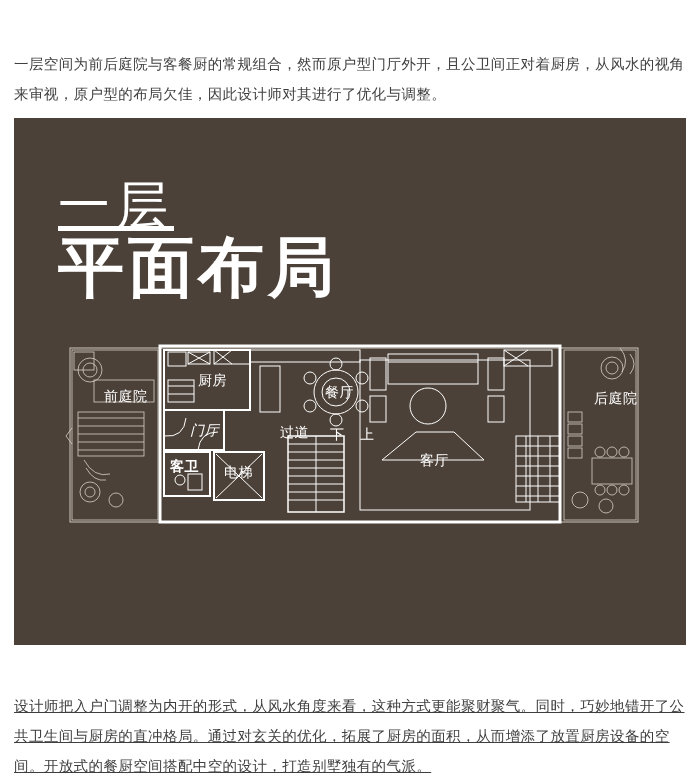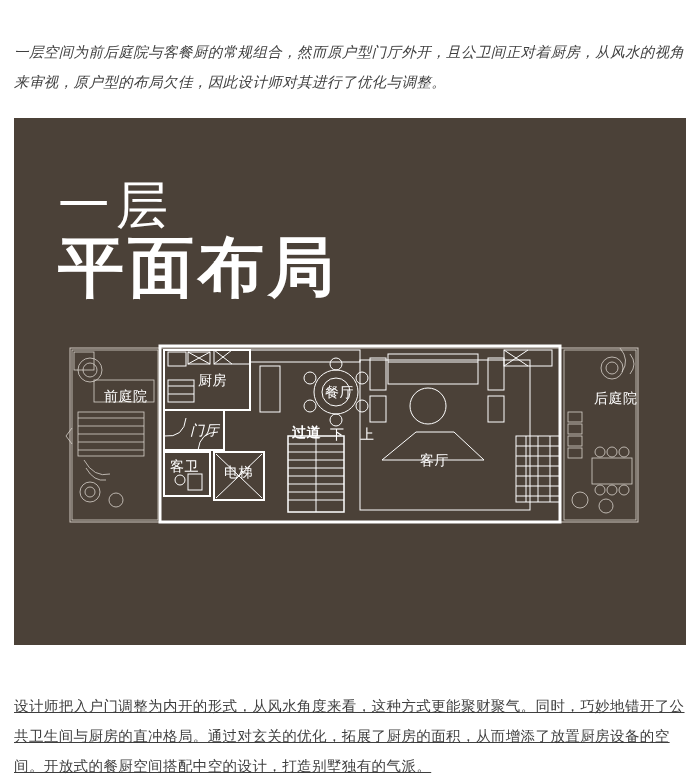--- a/index.html
+++ b/index.html
@@ -21,24 +21,23 @@
     box-sizing: border-box;
   }
   .para {
     font-size: 14.5px;
     line-height: 30px;
     color: #3f3f3f;
     letter-spacing: 0.4px;
   }
   .para-top {
     position: absolute;
-    top: 22px;
+    top: 34px;
     left: 14px;
     width: 672px;
-    font-style: italic;
   }
   .para-bottom {
     position: absolute;
     top: 676px;
     left: 14px;
     width: 676px;
     text-decoration: underline;
   }
   .banner {
     position: absolute;
@@ -54,20 +53,21 @@
     top: 58px;
     left: 44px;
     color: #ffffff;
   }
   .title-line1 {
     font-size: 52px;
     font-weight: normal;
     letter-spacing: 6px;
     line-height: 58px;
     font-family: "DejaVu Sans", "Liberation Sans", sans-serif;
+    text-decoration: underline;
   }
   .title-line2 {
     font-size: 66px;
     font-weight: bold;
     letter-spacing: 4px;
     line-height: 64px;
     margin-top: 2px;
     font-family: "DejaVu Sans", "Liberation Sans", sans-serif;
   }
   
@@ -231,24 +231,24 @@
           <circle cx="548" cy="150" r="5"></circle>
           <circle cx="560" cy="150" r="5"></circle>
           <path d="M556 8 q 10 12 2 24"></path>
           <path d="M566 14 q 8 10 0 20"></path>
         </g>
       </svg>
 
       <span class="plan-label" style="left:40px; top:48px;">前庭院</span>
       <span class="plan-label" style="left:134px; top:32px;">厨房</span>
       <span class="plan-label" style="left:126px; top:82px;font-style:italic;">门厅</span>
-      <span class="plan-label" style="left:106px; top:118px;">客卫</span>
+      <span class="plan-label" style="left:106px; top:118px;font-weight:bold;">客卫</span>
       <span class="plan-label" style="left:160px; top:124px;">电梯</span>
       <span class="plan-label" style="left:261px; top:44px;font-family:Liberation Serif, serif;">餐厅</span>
-      <span class="plan-label" style="left:228px; top:84px;font-weight:bold;">过道</span>
+      <span class="plan-label" style="left:216px; top:84px;">过道</span>
       <span class="plan-label" style="left:356px; top:112px;">客厅</span>
       <span class="plan-label" style="left:506px; top:50px;margin-left:24px;">后庭院</span>
       <span class="plan-label" style="left:266px; top:86px;">下</span>
       <span class="plan-label" style="left:296px; top:86px;">上</span>
     </div>
 
   </div>
 
   <p class="para para-bottom">设计师把入户门调整为内开的形式，从风水角度来看，这种方式更能聚财聚气。同时，巧妙地错开了公共卫生间与厨房的直冲格局。通过对玄关的优化，拓展了厨房的面积，从而增添了放置厨房设备的空间。开放式的餐厨空间搭配中空的设计，打造别墅独有的气派。</p>
 

